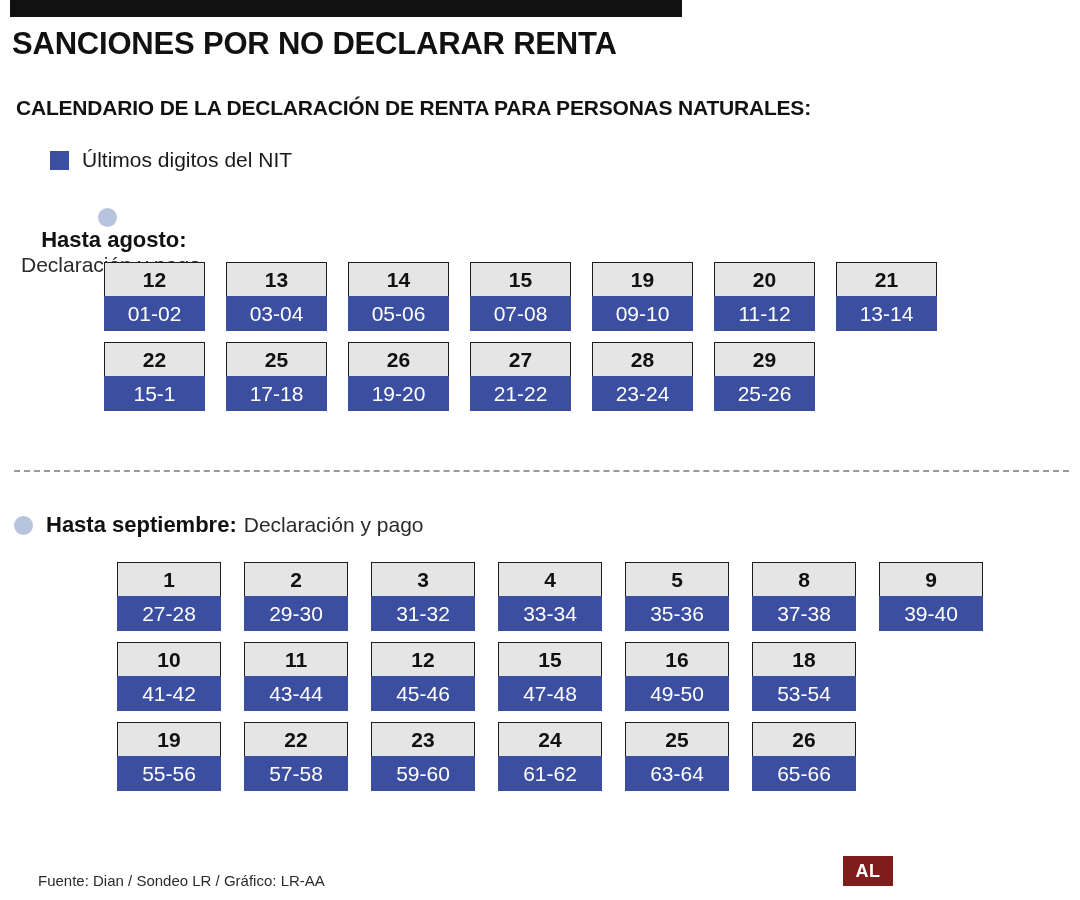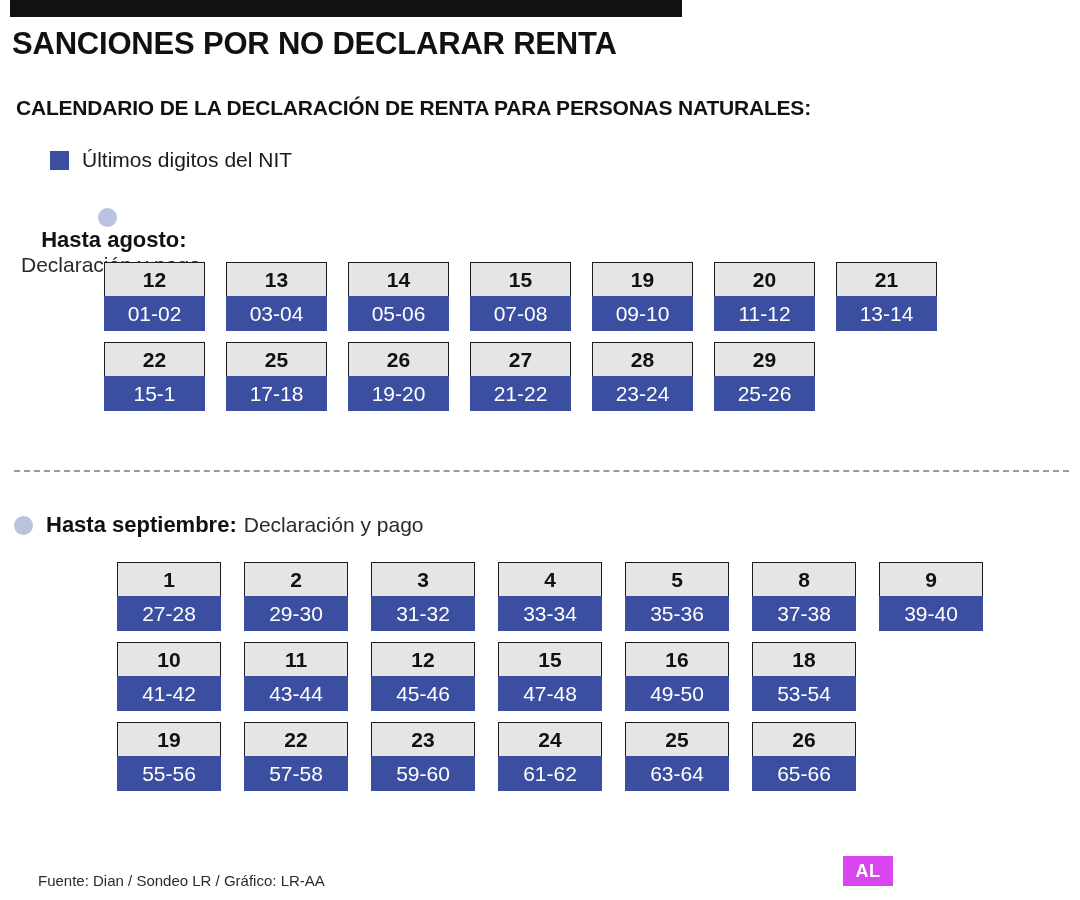--- a/index.html
+++ b/index.html
@@ -152,21 +152,21 @@
     font-size: 15px;
     color: #2b2b2b;
     margin-left: 24px;
   }
   .logo {
     position: absolute;
     right: 14px;
     top: 856px;
     width: 50px;
     height: 30px;
-    background: #d946ef;
+    background: #7f1d1d;
     color: #ffffff;
     font-size: 18px;
     font-weight: bold;
     display: flex;
     align-items: center;
     justify-content: center;
     letter-spacing: 0.5px;
   }
 </style>
 </head>

